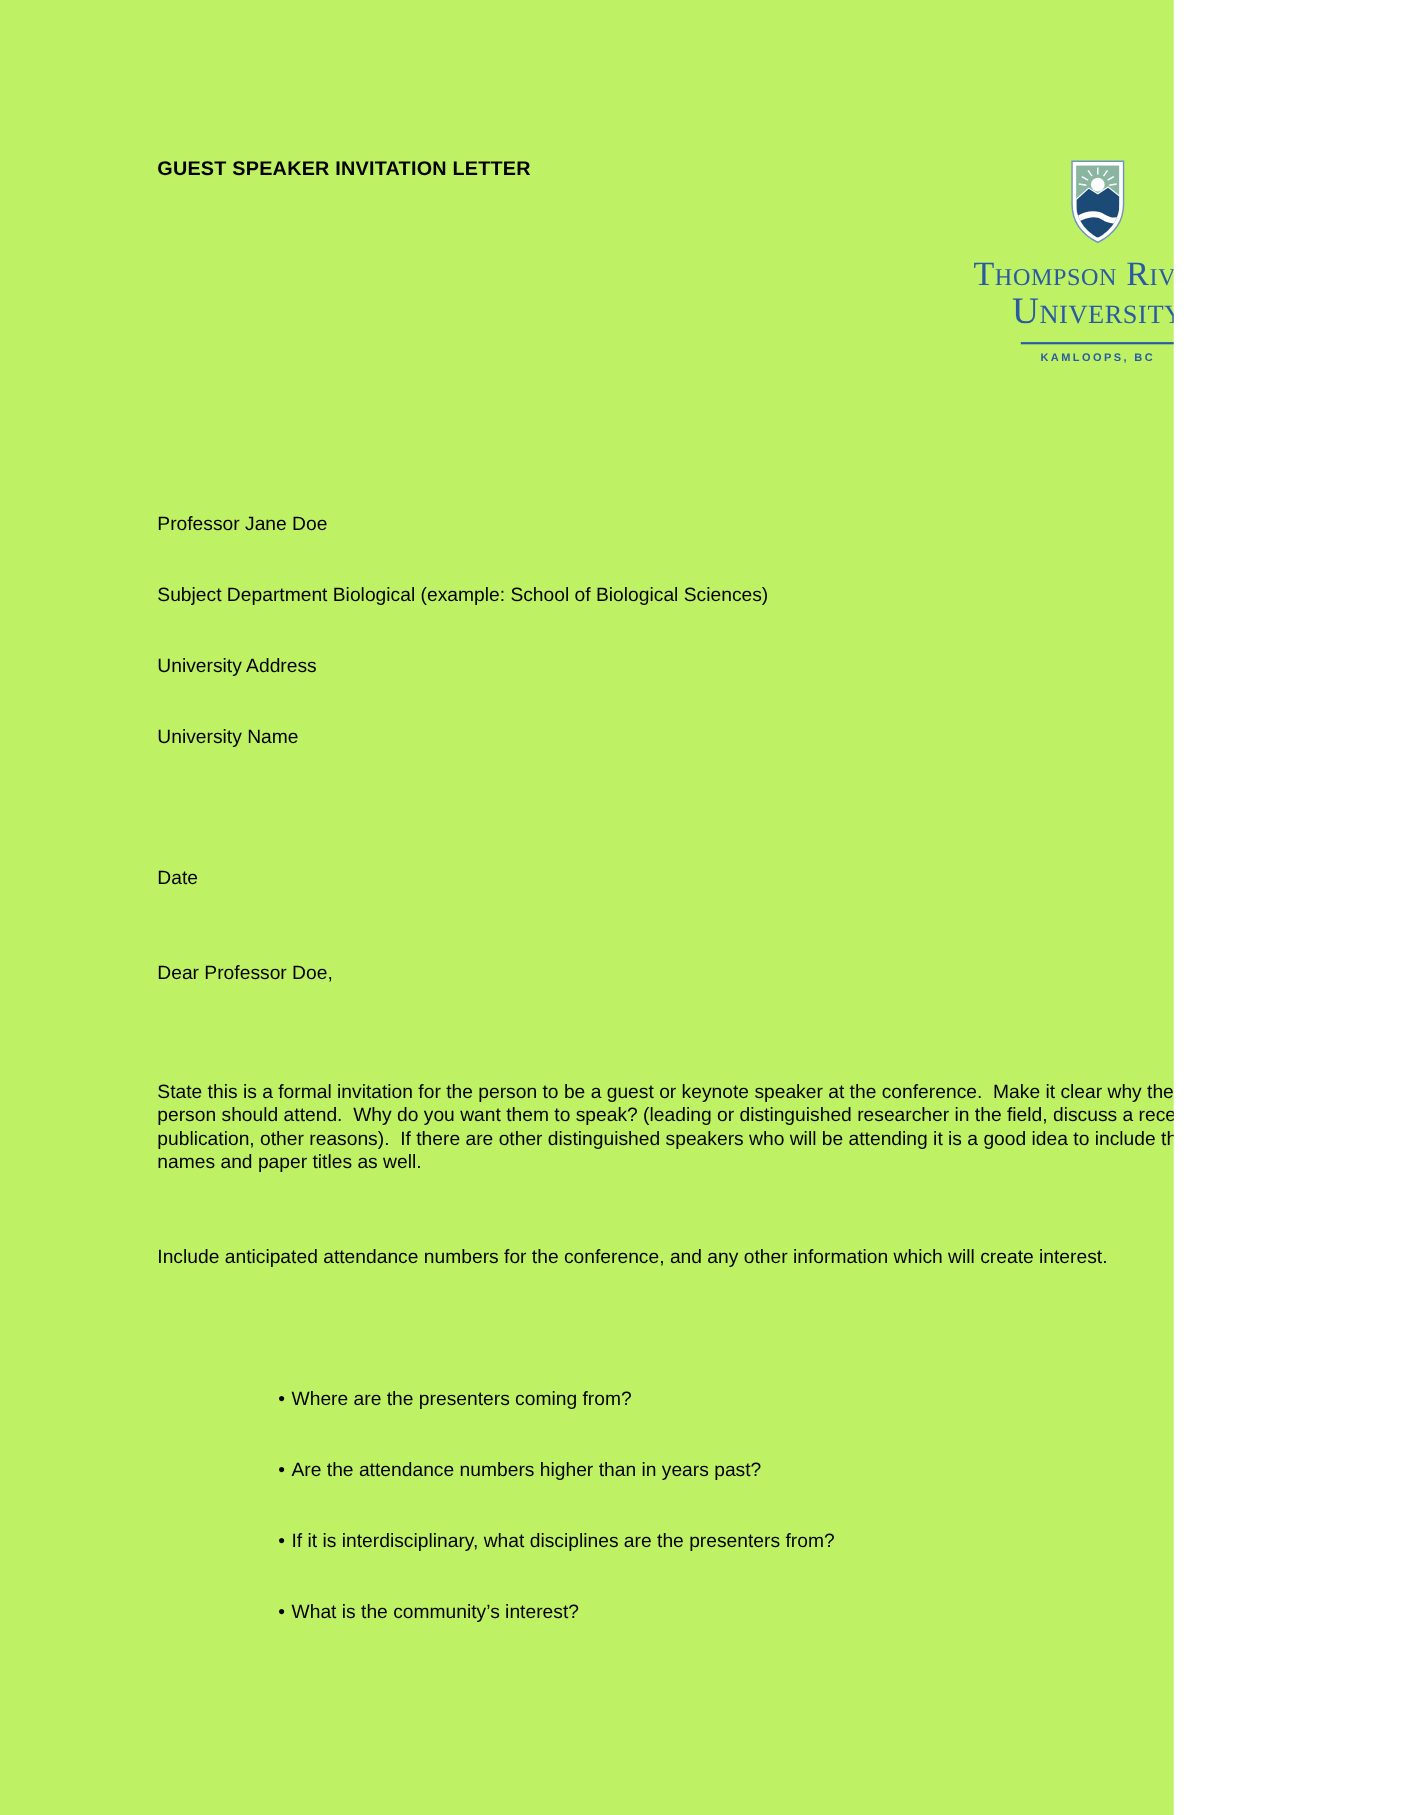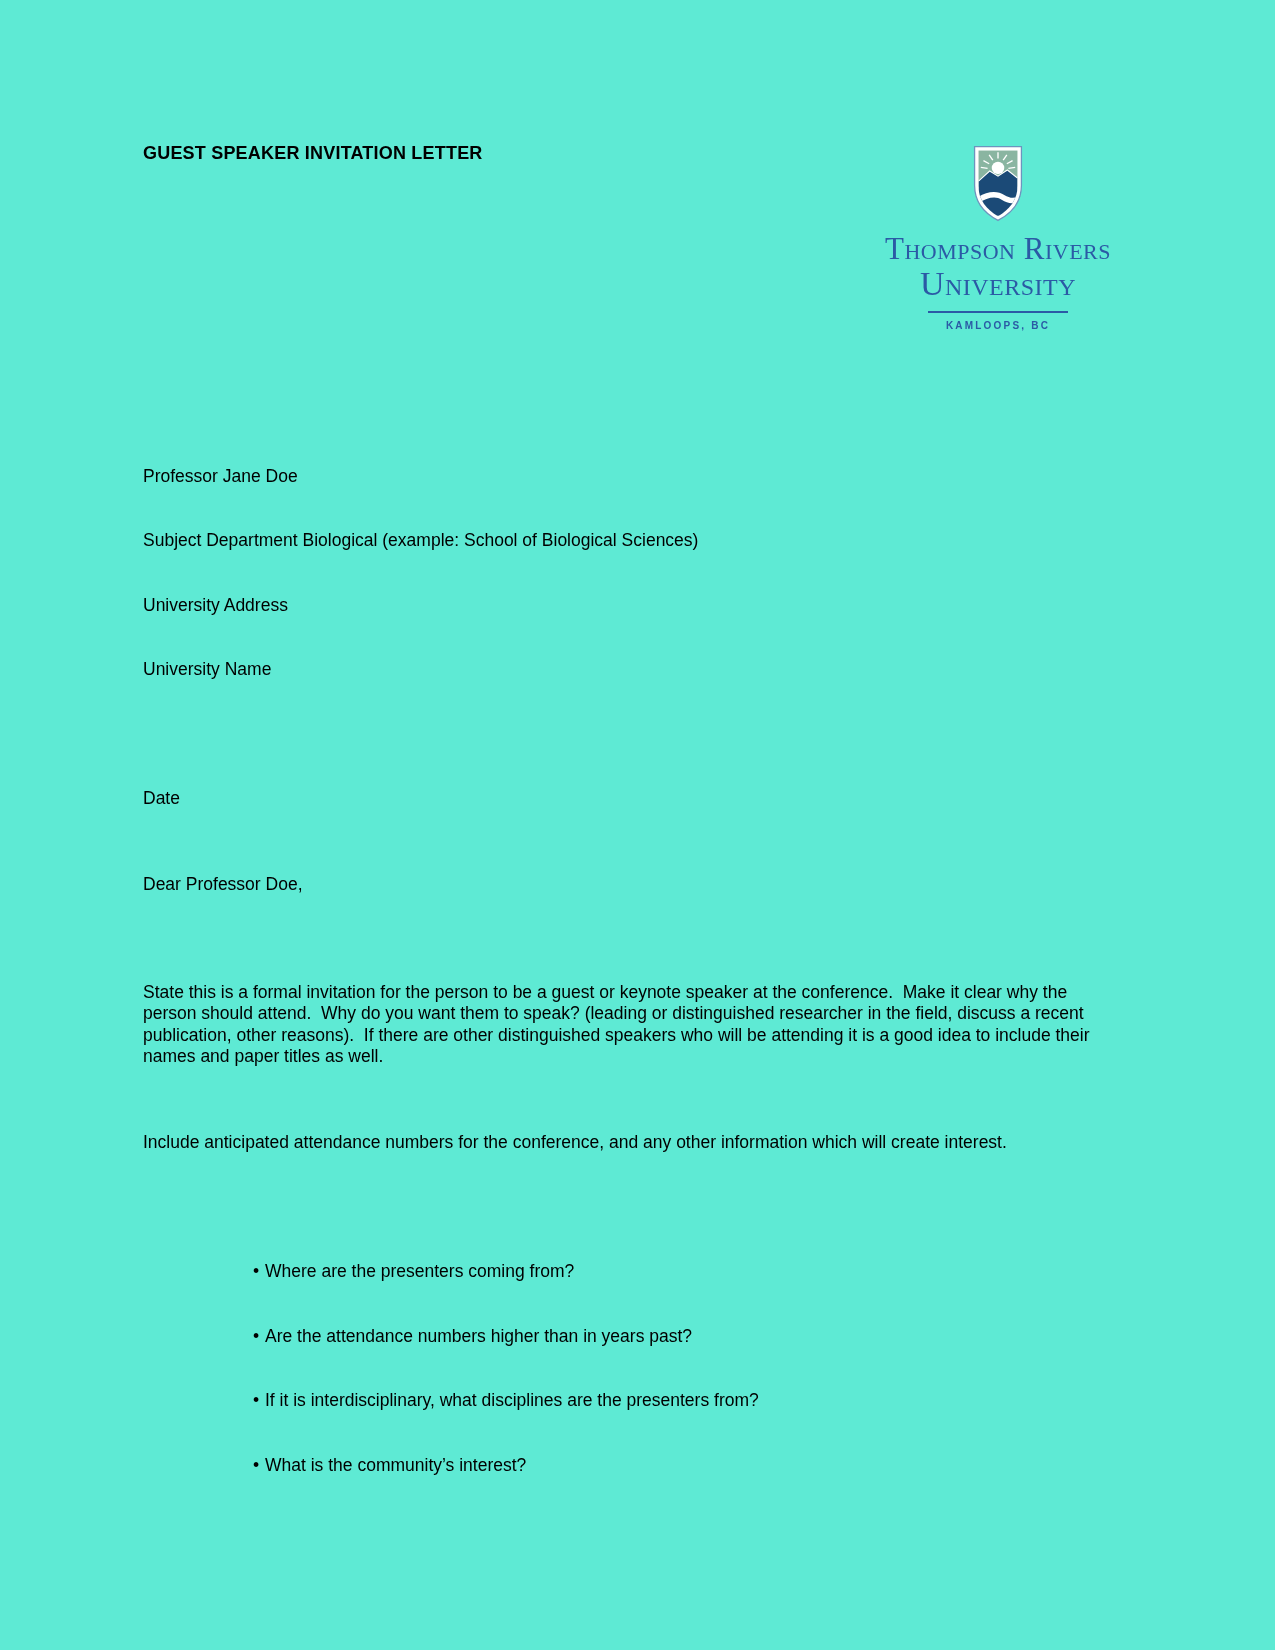--- a/index.html
+++ b/index.html
@@ -1,19 +1,19 @@
 <!DOCTYPE html>
 <html><head>
 <meta charset="utf-8">
 <style>
   html,body { margin:0; padding:0; background:#ffffff; }
   .page {
     position:relative;
-    width:1275px; height:1650px;
-    background:#5eead4;
+    width:1067px; height:1650px;
+    background:#bef264;
     font-family:"Liberation Sans", sans-serif;
     color:#000;
     overflow:hidden;
   }
   .doc-title {
     position:absolute; left:143px; top:143px;
     font-size:18px; font-weight:bold; letter-spacing:0.2px;
   }
   
   .logo { position:absolute; left:878px; top:145px; width:240px; text-align:center; }

